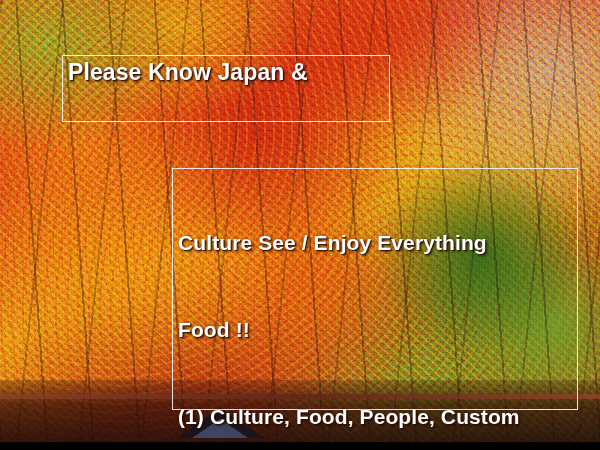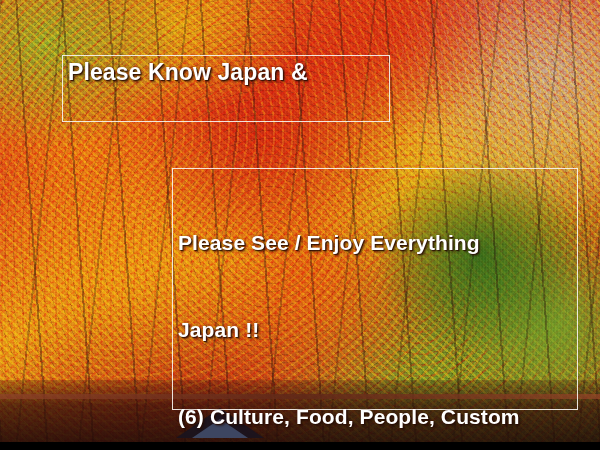--- a/index.html
+++ b/index.html
@@ -188,21 +188,21 @@
     </div>
   </div>
 
   <div class="caption-box" id="box-title"></div>
 
   <div class="overlay-text" id="title-text"><span class="line" style="display: block;">Please Know Japan &amp;</span></div>
 
   <div class="caption-box" id="box-list"></div>
 
   <div class="overlay-text" id="list-text">
-    <span class="line">Please See / Enjoy Everything</span>
-    <span class="line">Japan !!</span>
-    <span class="line">(6) Culture, Food, People, Custom</span>
+    <span class="line">Culture See / Enjoy Everything</span>
+    <span class="line">Food !!</span>
+    <span class="line">(1) Culture, Food, People, Custom</span>
     
     
     
   </div>
 
 </div>
 
 </body></html>

